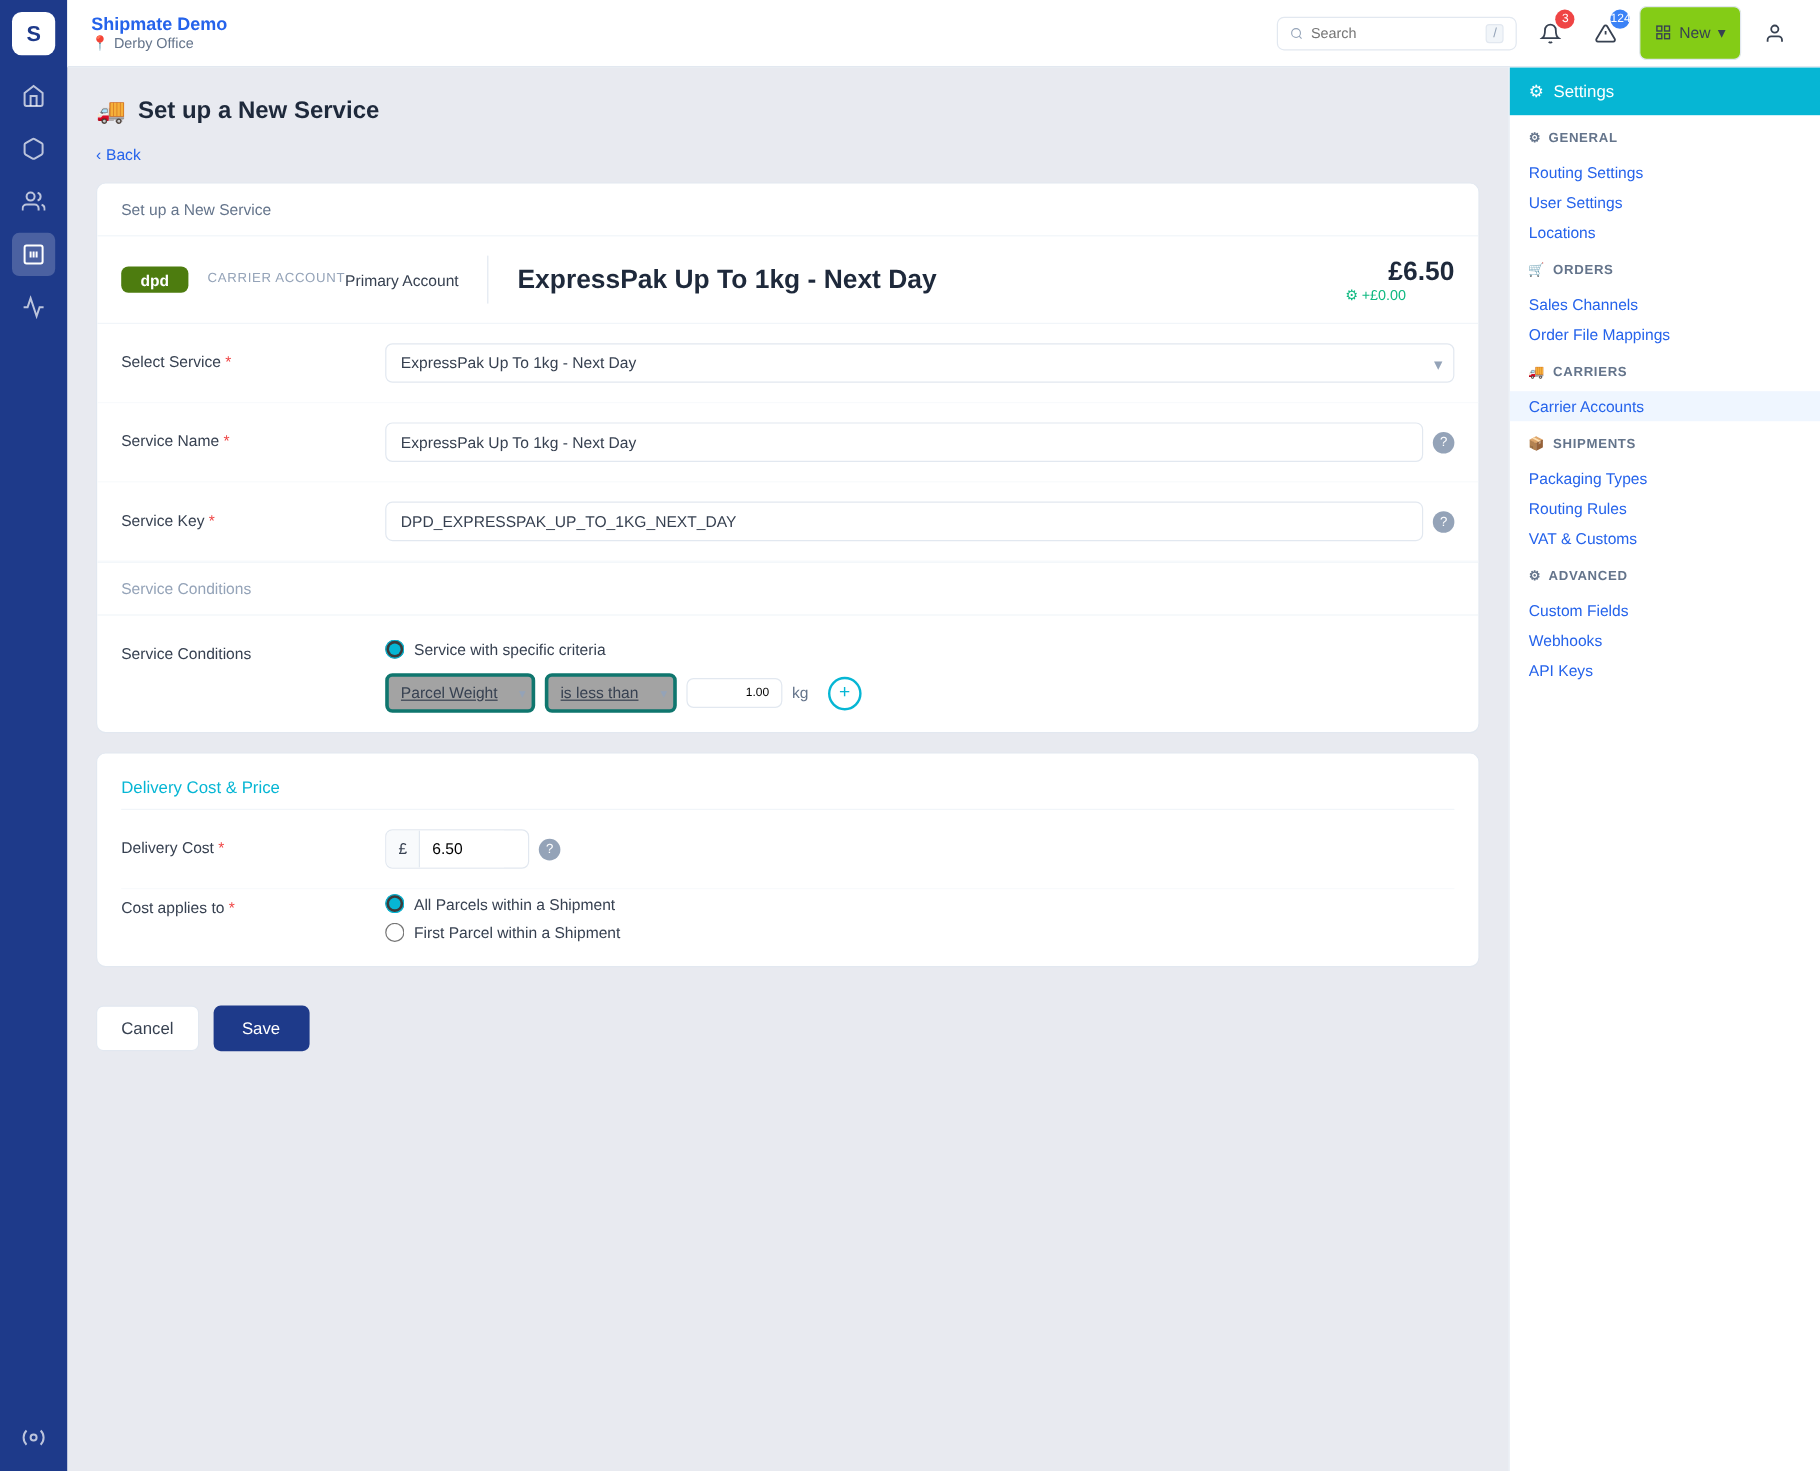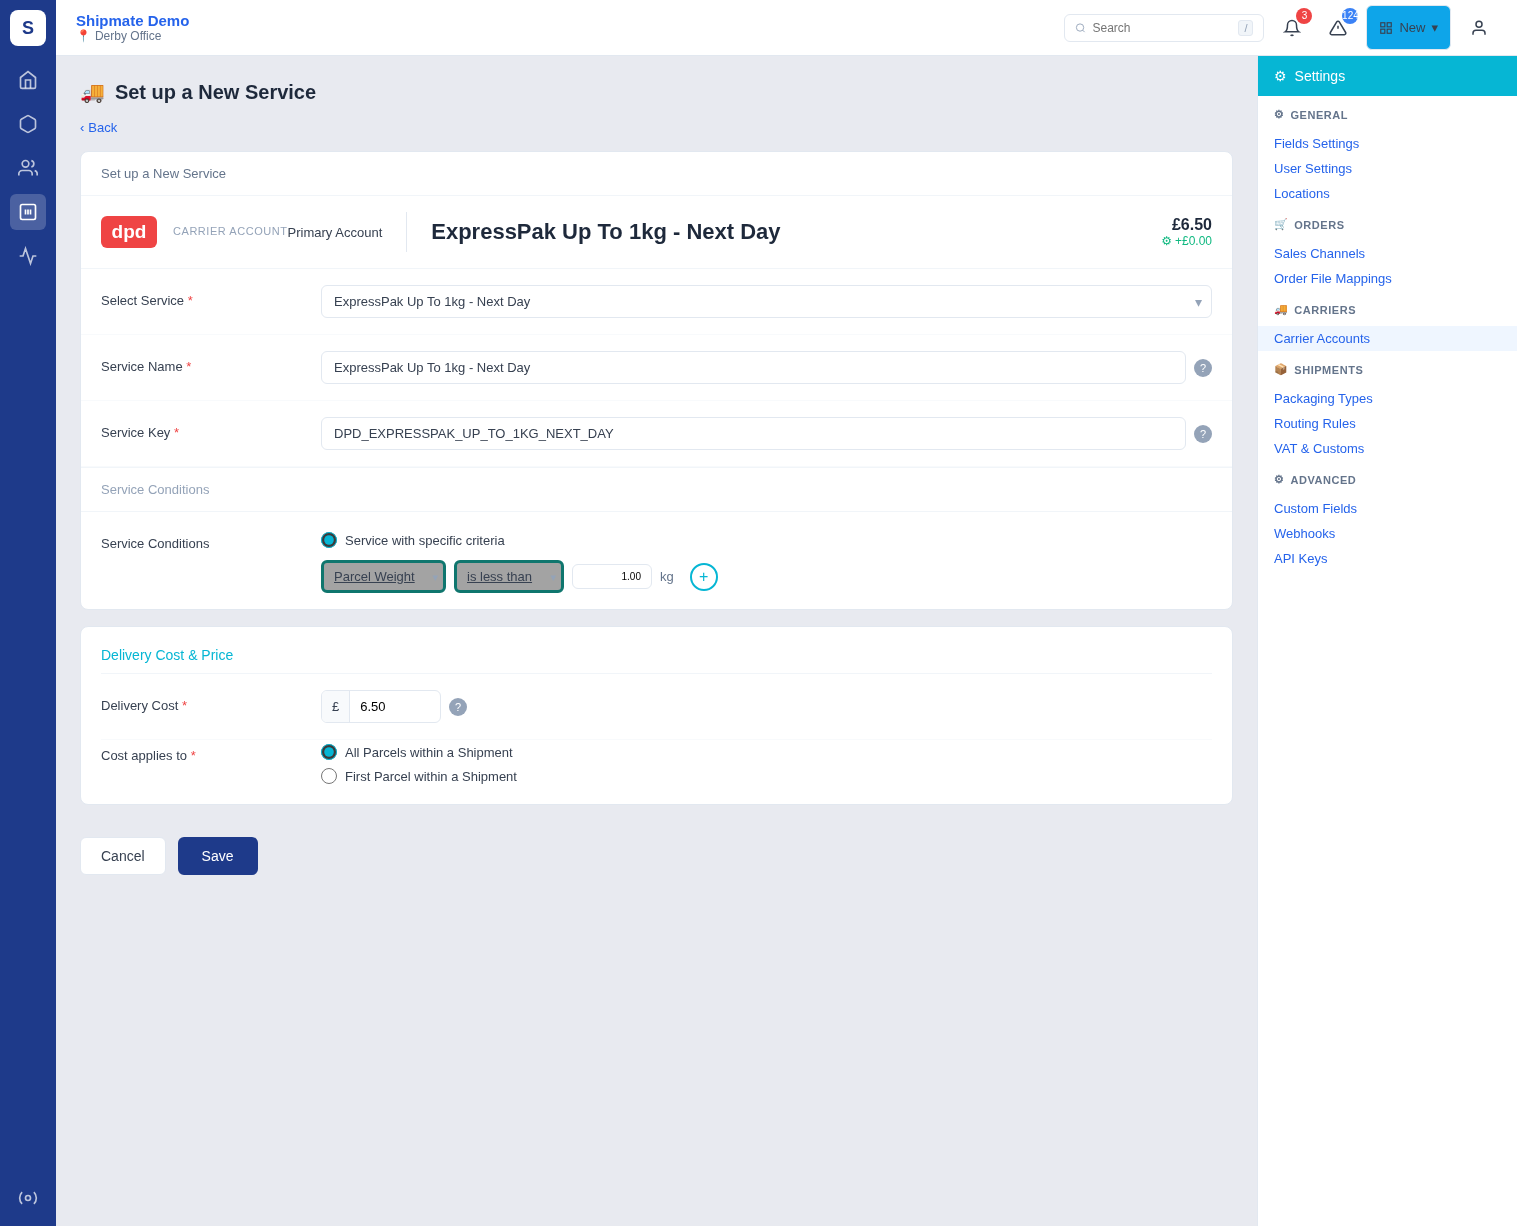--- a/index.html
+++ b/index.html
@@ -21,21 +21,21 @@
     .topbar-brand { display: flex; flex-direction: column; flex: 1; }
     .topbar-brand-name { color: #2563eb; font-weight: 600; font-size: 15px; }
     .topbar-brand-sub { color: #64748b; font-size: 12px; display: flex; align-items: center; gap: 4px; }
     .topbar-actions { display: flex; align-items: center; gap: 10px; }
     .search-box { display: flex; align-items: center; border: 1px solid #e2e8f0; border-radius: 6px; padding: 5px 10px; gap: 6px; width: 200px; }
     .search-box input { border: none; outline: none; font-size: 12px; color: #64748b; width: 100%; background: transparent; }
     .search-kbd { background: #f1f5f9; border: 1px solid #e2e8f0; border-radius: 3px; padding: 1px 5px; font-size: 11px; color: #94a3b8; }
     .icon-btn { width: 36px; height: 36px; border-radius: 50%; display: flex; align-items: center; justify-content: center; cursor: pointer; position: relative; border: none; background: transparent; }
     .badge { position: absolute; top: -2px; right: -2px; background: #ef4444; color: white; border-radius: 50%; width: 16px; height: 16px; font-size: 10px; display: flex; align-items: center; justify-content: center; }
     .badge-blue { background: #3b82f6; }
-    .new-btn { display: flex; align-items: center; gap: 6px; background: #0ea5e9; border: 1px solid #e2e8f0; border-radius: 6px; padding: 14px 12px; cursor: pointer; font-size: 13px; color: #374151; }
+    .new-btn { display: flex; align-items: flex-start; gap: 6px; background: #84cc16; border: 1px solid #e2e8f0; border-radius: 6px; padding: 14px 12px; cursor: pointer; font-size: 13px; color: #374151; }
 
     
     .content-area { flex: 1; display: flex; overflow: hidden; }
 
     
     .page-content { flex: 1; overflow-y: auto; padding: 24px; }
 
     
     .right-sidebar { width: 260px; background: white; border-left: 1px solid #e2e8f0; overflow-y: auto; flex-shrink: 0; }
     .right-sidebar-header { background: #06b6d4; color: white; padding: 12px 16px; display: flex; align-items: center; gap: 8px; font-weight: 500; }
@@ -48,28 +48,28 @@
     .page-header { display: flex; align-items: center; gap: 10px; margin-bottom: 16px; }
     .page-title { font-size: 20px; font-weight: 600; color: #1e293b; }
     .back-link { color: #2563eb; font-size: 13px; cursor: pointer; display: flex; align-items: center; gap: 4px; margin-bottom: 16px; }
 
     
     .form-card { background: white; border-radius: 8px; border: 1px solid #e2e8f0; margin-bottom: 16px; overflow: hidden; }
     .form-card-title { padding: 14px 20px; color: #64748b; font-size: 13px; border-bottom: 1px solid #f1f5f9; }
 
     
     .carrier-header { display: flex; align-items: center; padding: 16px 20px; border-bottom: 1px solid #f1f5f9; gap: 16px; }
-    .carrier-logo { width: 56px; height: 32px; background: #ef4444; border-radius: 6px; display: flex; align-items: center; justify-content: center; color: white; font-weight: bold; font-size: 19px; }
+    .carrier-logo { width: 56px; height: 22px; background: #4d7c0f; border-radius: 6px; display: flex; align-items: center; justify-content: center; color: white; font-weight: bold; font-size: 13px; }
     .carrier-account-info { display: flex; flex-direction: row; }
     .carrier-account-label { font-size: 11px; color: #94a3b8; text-transform: uppercase; letter-spacing: 0.05em; }
     .carrier-account-name { color: #374151; font-size: 13px; }
     .carrier-divider { width: 1px; height: 40px; background: #e2e8f0; margin: 0 8px; }
     .carrier-service-name { flex: 1; font-size: 22px; font-weight: 600; color: #1e293b; }
     .carrier-price { text-align: right; }
-    .carrier-price-main { font-size: 16px; font-weight: 600; color: #1e293b; }
+    .carrier-price-main { font-size: 22px; font-weight: 600; color: #1e293b; margin-left: 36px; }
     .carrier-price-sub { font-size: 12px; color: #10b981; display: flex; align-items: center; gap: 3px; }
     .form-row { display: flex; align-items: flex-start; padding: 16px 20px; border-bottom: 1px solid #f8fafc; gap: 20px; }
     .form-row:last-child { border-bottom: none; }
     .form-label { width: 200px; flex-shrink: 0; font-size: 13px; color: #374151; padding-top: 8px; }
     .form-label .required { color: #ef4444; }
     .form-control { flex: 1; }
 
     .input-field { width: 100%; border: 1px solid #e2e8f0; border-radius: 6px; padding: 8px 12px; font-size: 13px; color: #374151; outline: none; background: white; }
 
     .select-field { width: 100%; border: 1px solid #e2e8f0; border-radius: 6px; padding: 8px 12px; font-size: 13px; color: #374151; outline: none; background: white; appearance: none; cursor: pointer; }
@@ -367,21 +367,21 @@
         <span>⚙</span>
         <span>Settings</span>
       </div>
 
       <div class="sidebar-section">
         <div class="sidebar-section-title">
           <span>⚙</span>
           <span>GENERAL</span>
         </div>
       </div>
-      <a class="sidebar-link">Fields Settings</a>
+      <a class="sidebar-link">Routing Settings</a>
       <a class="sidebar-link">User Settings</a>
       <a class="sidebar-link">Locations</a>
 
       <div class="sidebar-section">
         <div class="sidebar-section-title">
           <span>🛒</span>
           <span>ORDERS</span>
         </div>
       </div>
       <a class="sidebar-link">Sales Channels</a>

